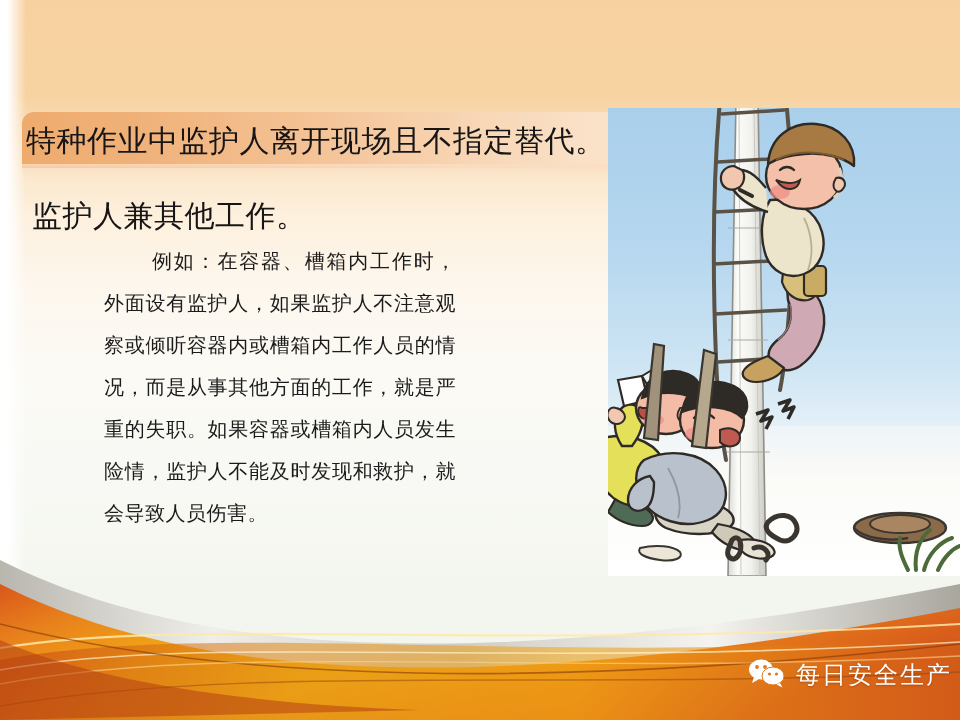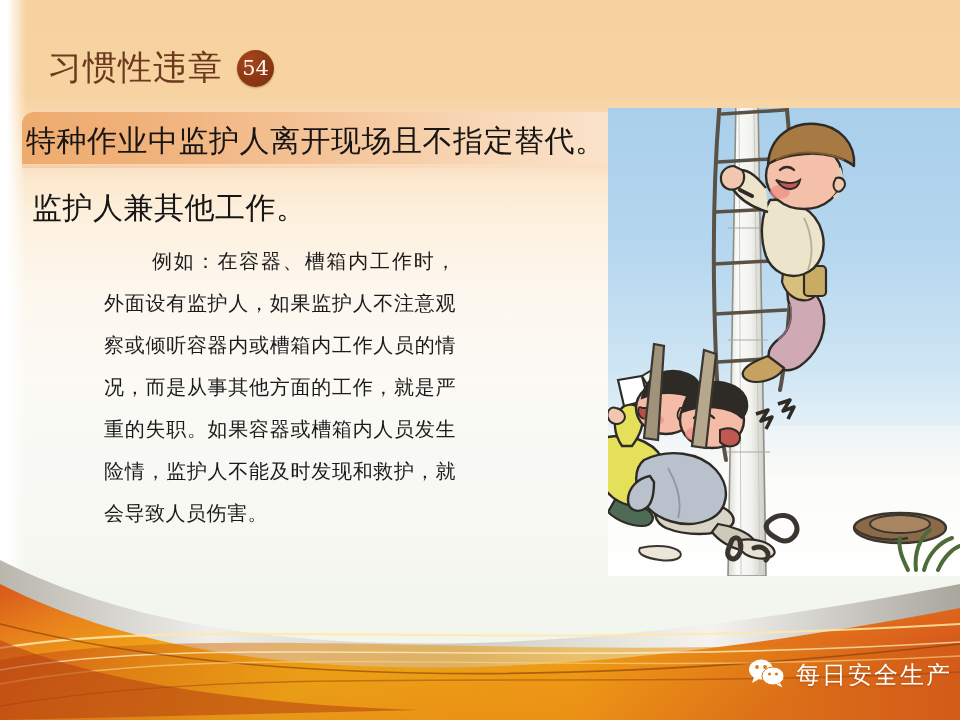--- a/index.html
+++ b/index.html
@@ -55,21 +55,21 @@
   .headline-band:after{
     content:"";position:absolute;left:0;right:0;bottom:-10px;height:14px;
     background:linear-gradient(to bottom,rgba(250,222,194,.85),rgba(253,240,224,0));
   }
   .headline-l1,.headline-l2{
     position:absolute;left:26px;
     font-size:30px;color:#171515;letter-spacing:.5px;white-space:nowrap;
     font-family:Liberation Mono, monospace;
   }
   .headline-l1{top:121px;}
-  .headline-l2{top:188px;left:32px;}
+  .headline-l2{top:196px;left:32px;}
 
   
   .body-par{
     position:absolute;left:104px;top:240px;width:352px;
     font-size:20px;line-height:42px;color:#1b1b1b;
     text-align:justify;text-indent:48px;
     font-family:"DejaVu Serif",serif;
     letter-spacing:.5px;
   }
 
@@ -107,24 +107,20 @@
   }
 </style>
 </head>
 <body>
 
 <div id="stage">
 
   <div class="bg-plate"></div>
   <div class="bg-left-fade"></div>
 
-  <div class="title-row">
-    <span class="title-text">习惯性违章</span>
-    <span class="title-badge">54</span>
-  </div>
 
   <div class="headline-band"></div>
   <div class="headline-l1">特种作业中监护人离开现场且不指定替代。</div>
   <div class="headline-l2">监护人兼其他工作。</div>
 
   <div class="body-par">例如：在容器、槽箱内工作时，外面设有监护人，如果监护人不注意观察或倾听容器内或槽箱内工作人员的情况，而是从事其他方面的工作，就是严重的失职。如果容器或槽箱内人员发生险情，监护人不能及时发现和救护，就会导致人员伤害。</div>
 
   <div class="illus">
     <div class="sky"></div>
     <div class="ground"></div>

